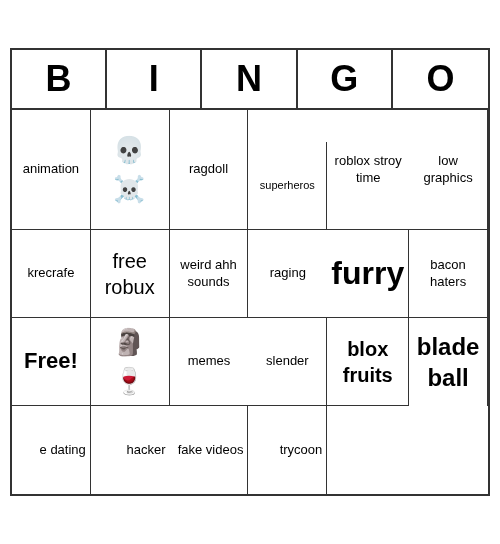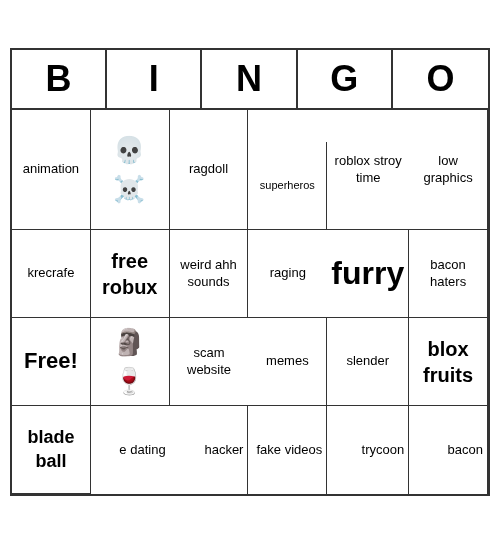--- a/index.html
+++ b/index.html
@@ -92,21 +92,21 @@
       </div>
       <div class="bingo-cell">
         <span>roblox stroy time</span>
       </div>
       <div class="bingo-cell">
         <span>low graphics</span>
       </div>
       <div class="bingo-cell">
         <span>krecrafe</span>
       </div>
-      <div class="bingo-cell" style="font-size: 20px; font-weight: bold;">
+      <div class="bingo-cell" style="font-size: 20px; font-weight: normal;">
         <span>free robux</span>
       </div>
       <div class="bingo-cell">
         <span>weird ahh sounds</span>
       </div>
       <div class="bingo-cell">
         <span>raging</span>
       </div>
       <div class="bingo-cell" style="font-size: 32px; font-weight: bold;">
         <span>furry</span>
@@ -117,43 +117,37 @@
       <div class="bingo-cell" style="font-size: 22px; font-weight: bold;">
         <span>Free!</span>
       </div>
       <div class="bingo-cell" style="font-size: 26px; line-height: 1.4;">
         <div class="cell-content">
           <span>🗿</span>
           <span>🍷</span>
         </div>
       </div>
       <div class="bingo-cell">
-        <span>scam website</span>
-      </div>
-      <div class="bingo-cell">
         <span>memes</span>
       </div>
       <div class="bingo-cell">
         <span>slender</span>
       </div>
       <div class="bingo-cell" style="font-size: 20px; font-weight: bold;">
         <span>blox fruits</span>
       </div>
-      <div class="bingo-cell" style="font-size: 18px; font-weight: bold;">
+      <div class="bingo-cell" style="font-size: 24px; font-weight: bold;">
         <span>blade ball</span>
       </div>
       <div class="bingo-cell">
         <span>e dating</span>
       </div>
       <div class="bingo-cell">
         <span>hacker</span>
       </div>
       <div class="bingo-cell">
         <span>fake videos</span>
       </div>
       <div class="bingo-cell">
         <span>trycoon</span>
       </div>
-      <div class="bingo-cell">
-        <span>bacon</span>
-      </div>
     </div>
 </div>
 
 </body></html>

